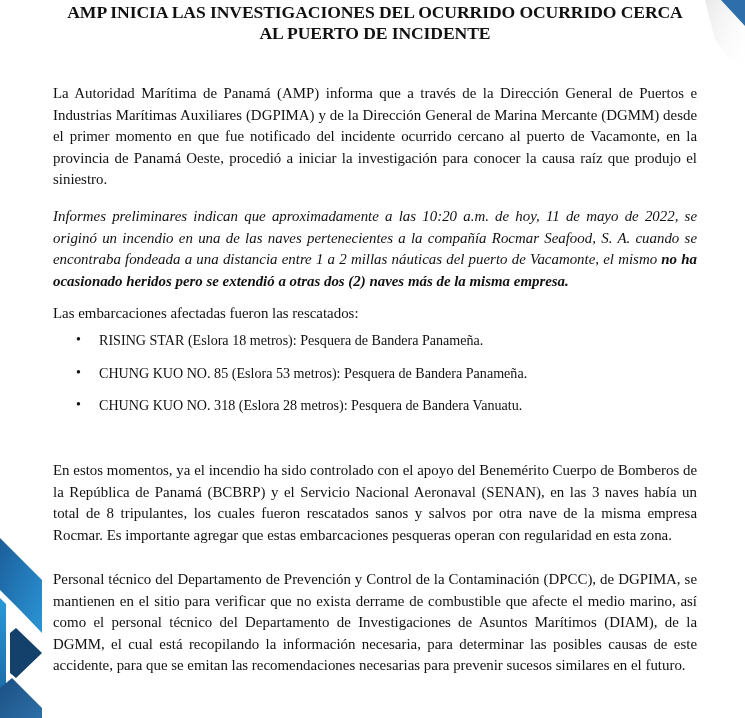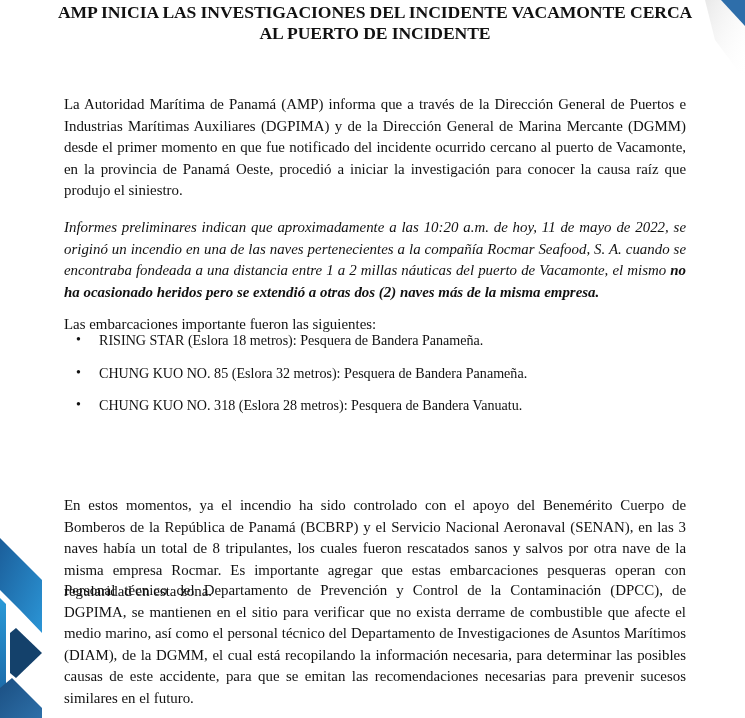--- a/index.html
+++ b/index.html
@@ -39,21 +39,21 @@
   }
   .title {
     margin: 2px 0 0 0;
     text-align: center;
     font-weight: bold;
     font-size: 17.6px;
     line-height: 21px;
     letter-spacing: -0.1px;
   }
   .para {
-    margin: 16px;
+    margin: 5px;
     font-size: 14.9px;
     line-height: 21.6px;
     text-align: justify;
     text-align-last: left;
   }
   .p1 { position: absolute; top: 78px; }
   .p2 { position: absolute; top: 201px; font-style: italic; }
   .p3 { position: absolute; top: 298px; }
   .bullets {
     position: absolute;
@@ -69,21 +69,21 @@
     padding-left: 51px;
     height: 32.5px;
     line-height: 20px;
   }
   .bullets .bullet {
     position: absolute;
     left: 28px;
     top: 0;
     font-size: 14px;
   }
-  .p4 { position: absolute; top: 479px; }
+  .p4 { position: absolute; top: 455px; }
   .p5 { position: absolute; top: 564px; }
   b { font-weight: bold; }
 </style>
 </head>
 <body>
 
 <svg class="deco-top-right" viewBox="0 0 60 80" xmlns="http://www.w3.org/2000/svg">
   <defs>
     <linearGradient id="shadowGrad" x1="0" y1="0" x2="1" y2="1">
       <stop offset="0" stop-color="#e6e6e6" stop-opacity="0.9"></stop>
@@ -115,38 +115,38 @@
   <polygon points="0,80 6,86 6,175 0,170" fill="url(#blueB)"></polygon>
 
   <polygon points="16,110 42,135 16,160 10,155 10,115" fill="#14416b"></polygon>
 
   <polygon points="0,170 12,160 42,190 42,200 0,200" fill="url(#blueC)"></polygon>
 </svg>
 
 <div class="page">
 
   <h1 class="title">
-    <span>AMP INICIA LAS INVESTIGACIONES DEL INCIDENTE VACAMONTE CERCA</span><br>
+    <span>AMP INICIA LAS INVESTIGACIONES DEL OCURRIDO OCURRIDO CERCA</span><br>
     <span>AL PUERTO DE INCIDENTE</span>
   </h1>
 
   <p class="para p1">La Autoridad Marítima de Panamá (AMP) informa que a través de la Dirección General de Puertos e Industrias Marítimas Auxiliares (DGPIMA) y de la Dirección General de Marina Mercante (DGMM) desde el primer momento en que fue notificado del incidente  ocurrido cercano al puerto de Vacamonte, en la provincia de Panamá Oeste, procedió a iniciar la investigación para conocer la causa raíz que produjo el siniestro.</p>
 
   <p class="para p2"><span>Informes preliminares indican que aproximadamente a las 10:20 a.m. de hoy, 11 de mayo de 2022, se originó un incendio en una de las naves pertenecientes a la compañía Rocmar Seafood, S. A. cuando se encontraba fondeada a una distancia entre 1 a 2 millas náuticas del puerto de Vacamonte, el mismo </span><b>no ha ocasionado heridos pero se extendió a otras dos (2) naves más de la misma empresa.</b></p>
 
-  <p class="para p3">Las embarcaciones importante fueron las siguientes:</p>
+  <p class="para p3">Las embarcaciones afectadas fueron las rescatados:</p>
 
   <ul class="bullets">
     <li>
       <span class="bullet">•</span>
       <span>RISING STAR (Eslora 18 metros): Pesquera de Bandera Panameña.</span>
     </li>
     <li>
       <span class="bullet">•</span>
-      <span>CHUNG KUO NO. 85 (Eslora 32 metros): Pesquera de Bandera Panameña.</span>
+      <span>CHUNG KUO NO. 85 (Eslora 53 metros): Pesquera de Bandera Panameña.</span>
     </li>
     <li>
       <span class="bullet">•</span>
       <span>CHUNG KUO NO. 318 (Eslora 28 metros): Pesquera de Bandera Vanuatu.</span>
     </li>
   </ul>
 
   <p class="para p4">En estos momentos, ya el incendio ha sido controlado con el apoyo del Benemérito Cuerpo de Bomberos de la República de Panamá (BCBRP) y el Servicio Nacional Aeronaval (SENAN), en las 3 naves había un total de 8 tripulantes, los cuales fueron rescatados sanos y salvos por otra nave de la misma empresa Rocmar. Es importante agregar que estas embarcaciones pesqueras operan con regularidad en esta zona.</p>
 
   <p class="para p5">Personal técnico del Departamento de Prevención y Control de la Contaminación (DPCC), de DGPIMA, se mantienen en el sitio para verificar que no exista derrame de combustible que afecte el medio marino, así como el personal técnico del Departamento de Investigaciones de Asuntos Marítimos (DIAM), de la DGMM, el cual está recopilando la información necesaria, para determinar las posibles causas de este accidente, para que se emitan las recomendaciones necesarias para prevenir sucesos similares en el futuro.</p>

